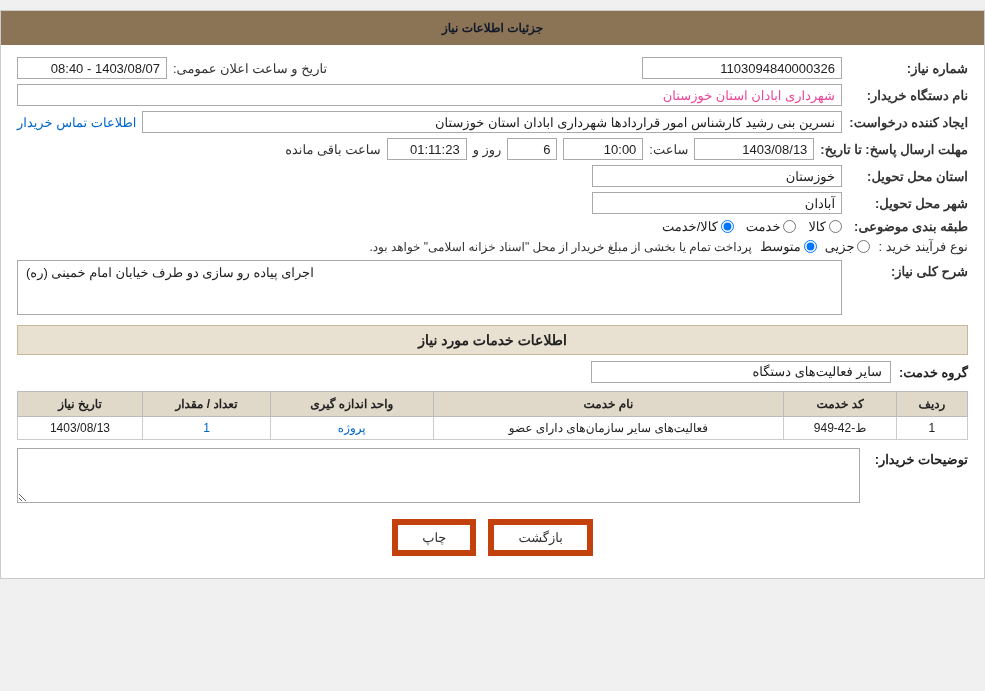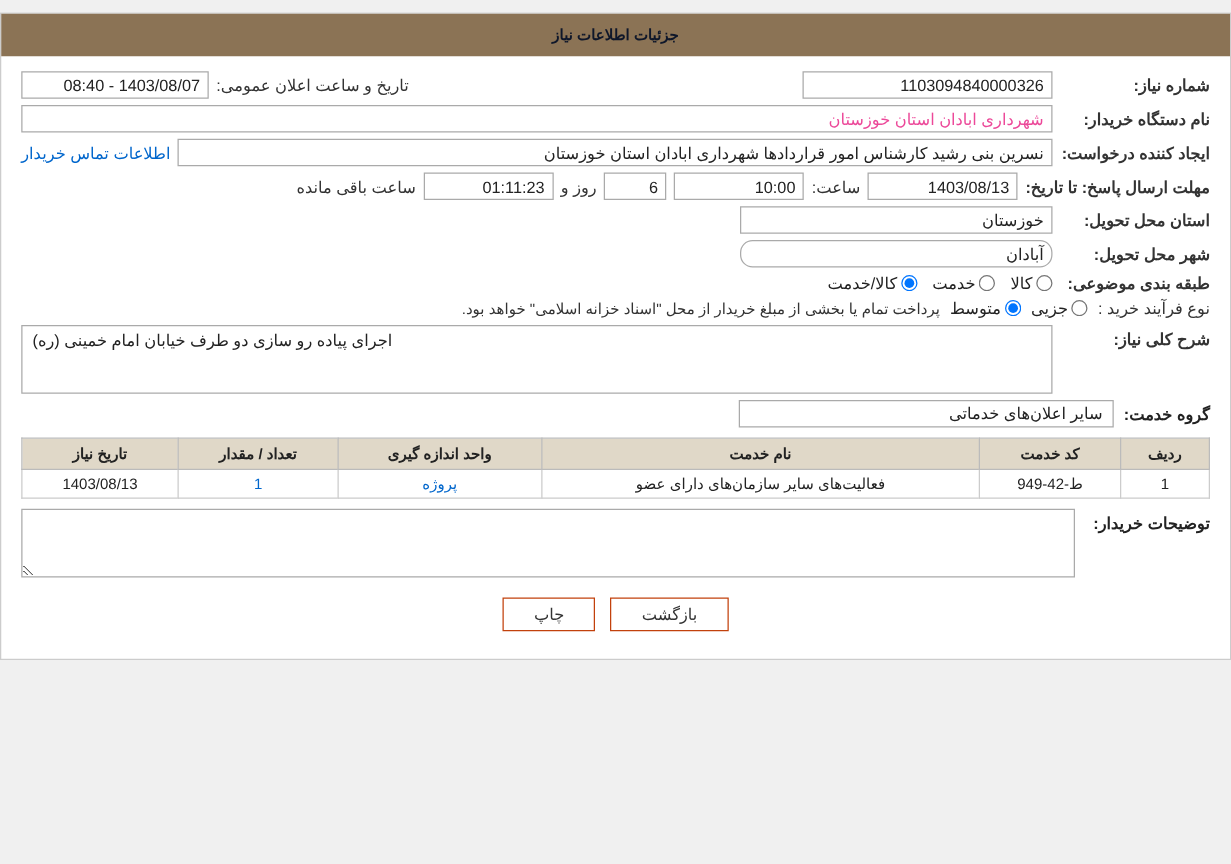--- a/index.html
+++ b/index.html
@@ -43,21 +43,21 @@
       display: inline-flex;
       align-items: center;
     }
     .value-link {
       color: #0066cc;
       text-decoration: none;
     }
     .fixed-200 { width: 200px; margin-left: 40px; }
     .fixed-150 { width: 150px; }
     .fixed-120 { width: 120px; }
-    .fixed-80 { width: 104px; }
+    .fixed-80 { width: 80px; }
     .fixed-50 { width: 50px; }
     .section-title {
       background: #e8e0d0;
       border: 1px solid #c8b89a;
       text-align: center;
       padding: 6px;
       font-weight: bold;
       font-size: 14px;
       margin: 10px 0 6px 0;
     }
@@ -131,21 +131,21 @@
     }
     .buttons-row {
       display: flex;
       justify-content: center;
       gap: 12px;
       margin-top: 16px;
       margin-bottom: 10px;
     }
     .btn {
       padding: 5px 24px;
-      border: 1px solid #c2410c;
+      border: 6px solid #c2410c;
       cursor: pointer;
       font-size: 13px;
       font-family: Tahoma, Arial, sans-serif;
     }
     .btn-print {
       background: #fff;
       color: #333;
     }
     .btn-back {
       background: #fff;
@@ -248,21 +248,21 @@
 
     <div class="row-flex">
       <span class="label">استان محل تحویل:</span>
       <div class="value-box" style="width:250px;">
         <span>خوزستان</span>
       </div>
     </div>
 
     <div class="row-flex">
       <span class="label">شهر محل تحویل:</span>
-      <div class="value-box" style="width:250px;border-radius:10px;">
+      <div class="value-box" style="width:250px;">
         <span>آبادان</span>
       </div>
     </div>
 
     <div class="row-flex">
       <span class="label">طبقه بندی موضوعی:</span>
       <div class="radio-group">
         <div class="radio-item">
           <input type="radio" name="category" style="">
           <span>کالا</span>
@@ -291,25 +291,26 @@
       <span class="purchase-note">پرداخت تمام یا بخشی از مبلغ خریدار از محل "اسناد خزانه اسلامی" خواهد بود.</span>
     </div>
 
     <div class="row-flex" style="align-items:flex-start;">
       <span class="label" style="margin-top:4px;">شرح کلی نیاز:</span>
       <div class="desc-box" style="flex:1; min-height:55px;">
         <span>اجرای پیاده رو سازی دو طرف خیابان امام خمینی (ره)</span>
       </div>
     </div>
 
+    <div class="section-title">اطلاعات خدمات مورد نیاز</div>
 
     <div class="group-service-row">
       <span class="group-label">گروه خدمت:</span>
       <div class="group-value">
-        <span>سایر اعلان‌های خدماتی</span>
+        <span>سایر فعالیت‌های دستگاه</span>
       </div>
     </div>
 
     <div class="table-container">
       <table>
         <thead>
           <tr>
             <th>ردیف</th>
             <th>کد خدمت</th>
             <th>نام خدمت</th>

